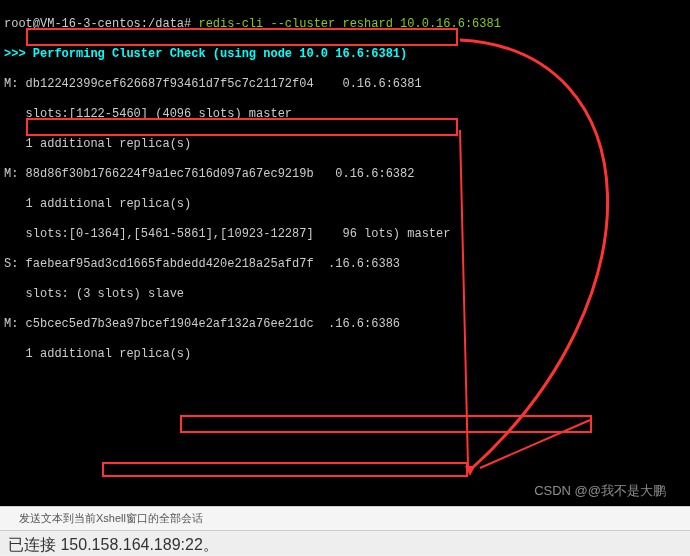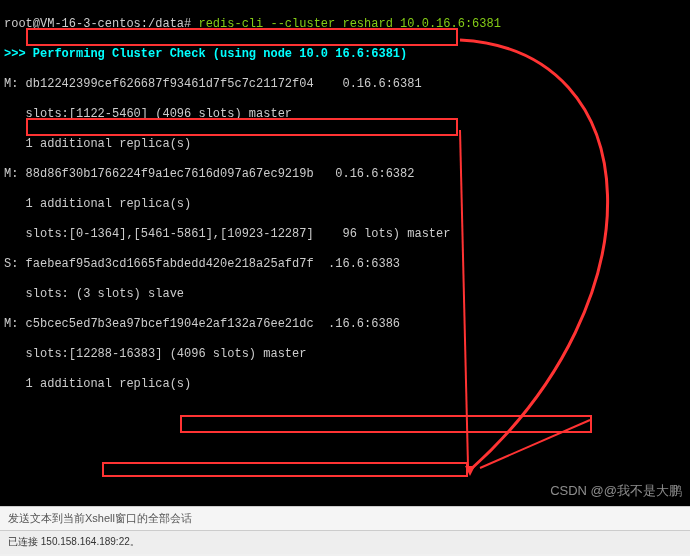--- a/index.html
+++ b/index.html
@@ -38,38 +38,38 @@
 #box4 { top: 462px; left: 102px; width: 366px; height: 15px; }
 svg.anno {
   position: absolute;
   top: 0;
   left: 0;
   pointer-events: none;
 }
 .status-bar {
   background: #f5f5f5;
   border-top: 1px solid #ccc;
-  padding: 4px 8px;
+  padding: 4px 19px;
   font-family: Arial, sans-serif;
   font-size: 11px;
   color: #555;
   height: 24px;
 }
 .conn-bar {
   background: #eee;
   border-top: 1px solid #ccc;
   padding: 4px 8px;
   font-family: Arial, sans-serif;
-  font-size: 10px;
+  font-size: 16px;
   color: #333;
   height: 24px;
 }
 .watermark {
   position: absolute;
-  right: 8px;
+  right: 24px;
   bottom: 56px;
   color: rgba(200,200,200,0.7);
   font-family: Arial, sans-serif;
   font-size: 13px;
   pointer-events: none;
 }
 </style>
 </head>
 <body>
 
@@ -78,21 +78,20 @@
 <span class="line cyan bold">&gt;&gt;&gt; Performing Cluster Check (using node 10.0 16.6:6381)</span>
 <span class="line"><span>M: </span><span>db12242399cef626687f93461d7f5c7c21172f04</span><span>    0.16.6:6381</span></span>
 <span class="line">   slots:[1122-5460] (4096 slots) master</span>
 <span class="line">   1 additional replica(s)</span>
 <span class="line"><span>M: 88d86f30b1766224f9a1ec7616d097a67ec9219b</span><span>   0.16.6:6382</span></span>
 <span class="line">   1 additional replica(s)</span>
 <span class="line">   slots:[0-1364],[5461-5861],[10923-12287]    96 lots) master</span>
 <span class="line"><span>S: faebeaf95ad3cd1665fabdedd420e218a25afd7f</span><span>  .16.6:6383</span></span>
 <span class="line">   slots: (3 slots) slave</span>
 <span class="line"><span>M: c5bcec5ed7b3ea97bcef1904e2af132a76ee21dc</span><span>  .16.6:6386</span></span>
-<span class="line">   slots:[12288-16383] (4096 slots) master</span>
 <span class="line">   1 additional replica(s)</span>
 
 
 
 
 
 
 
 
 

